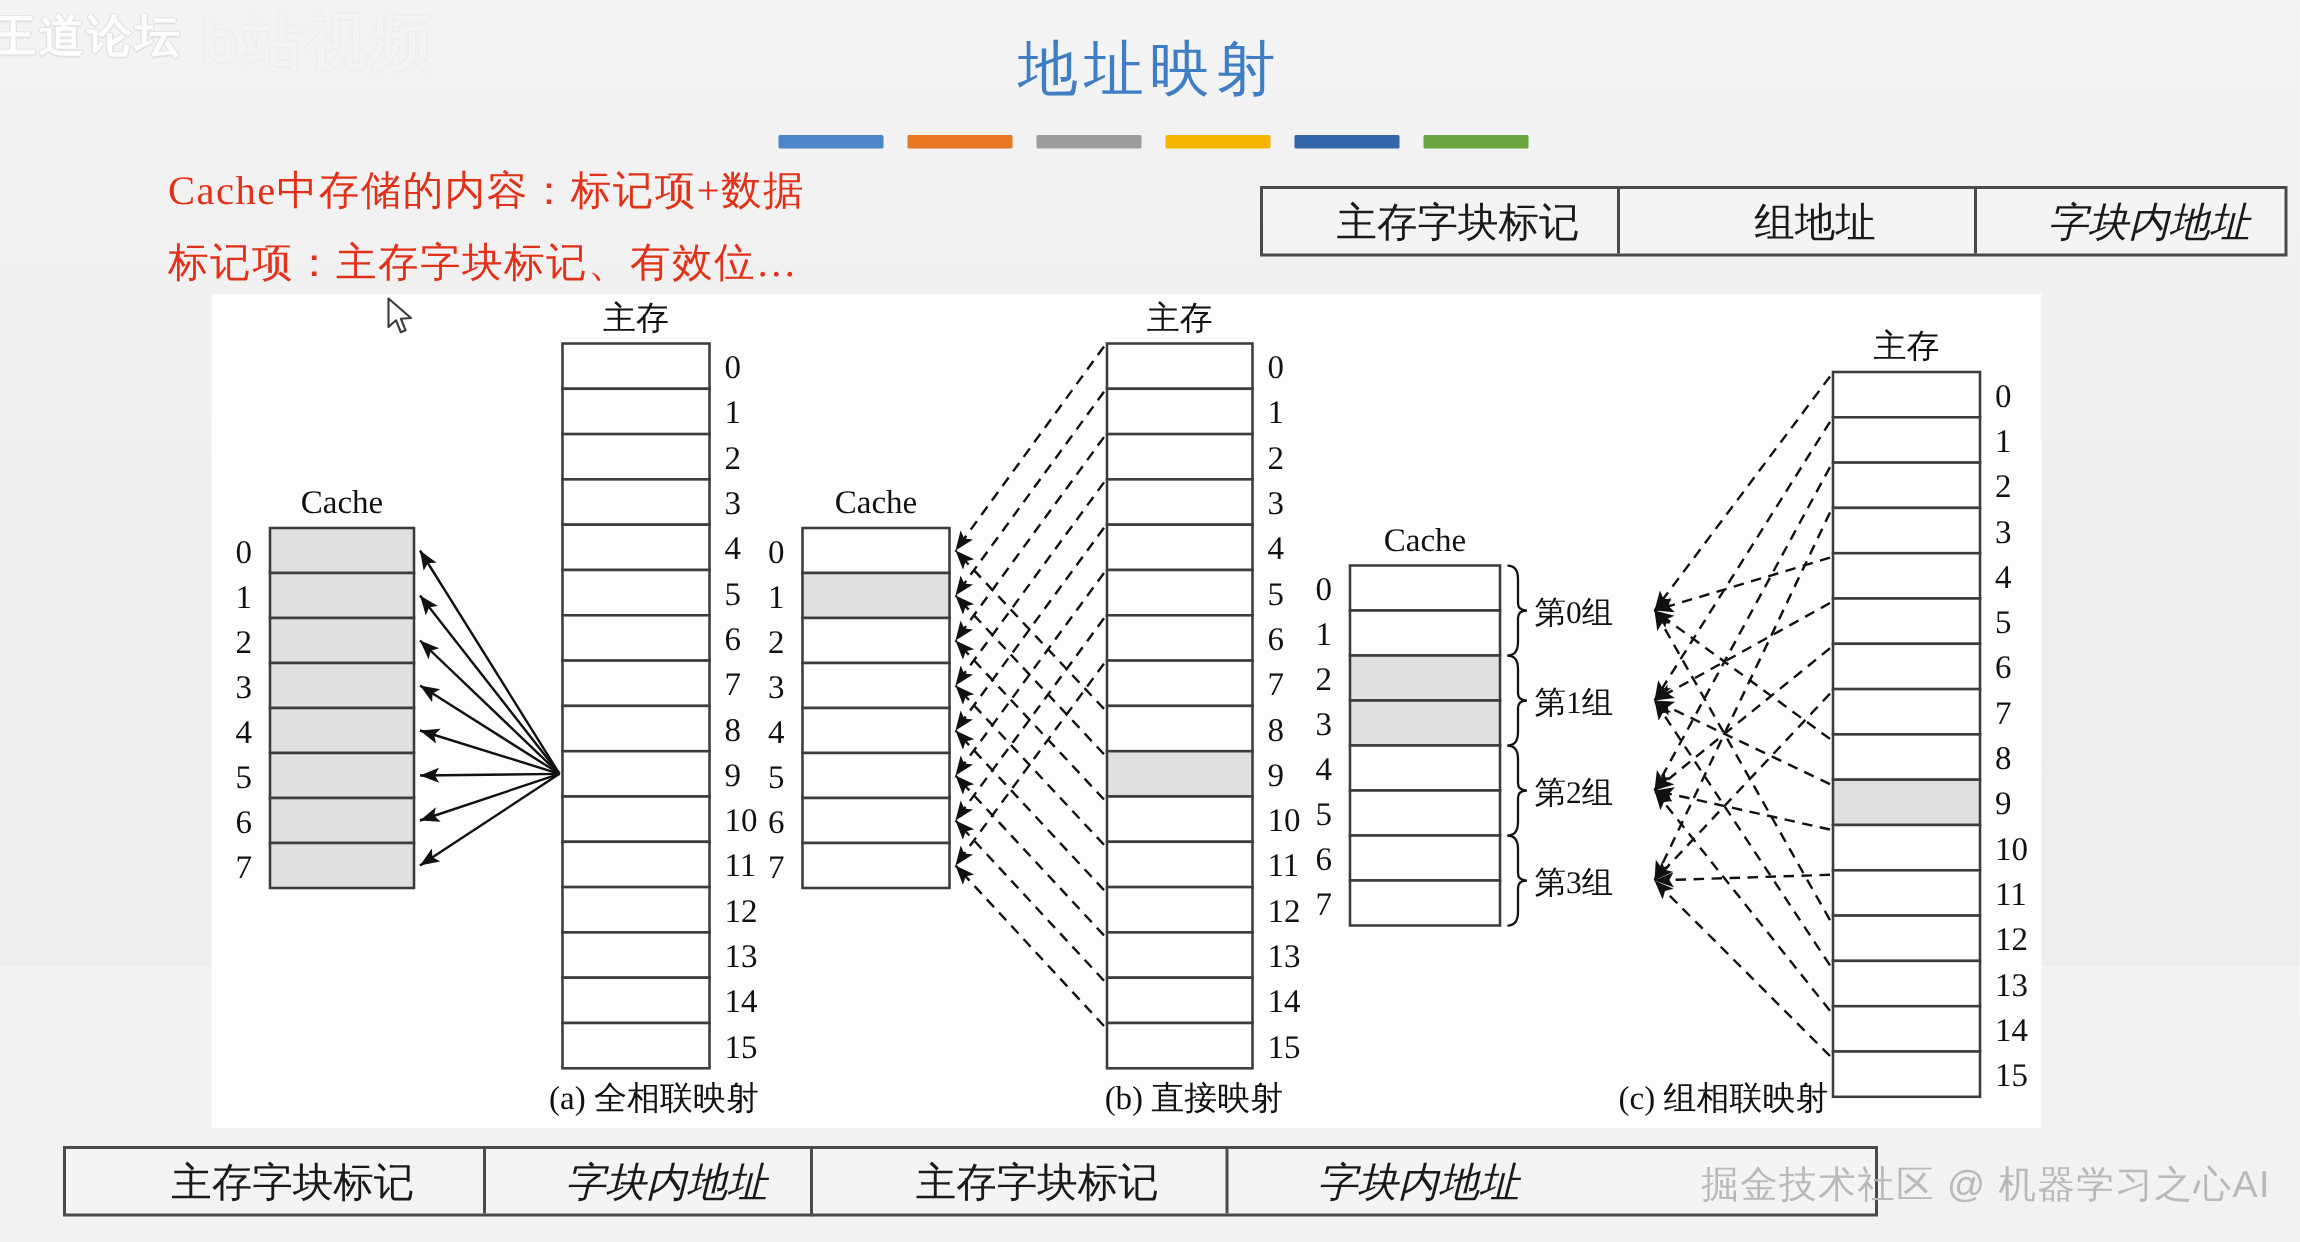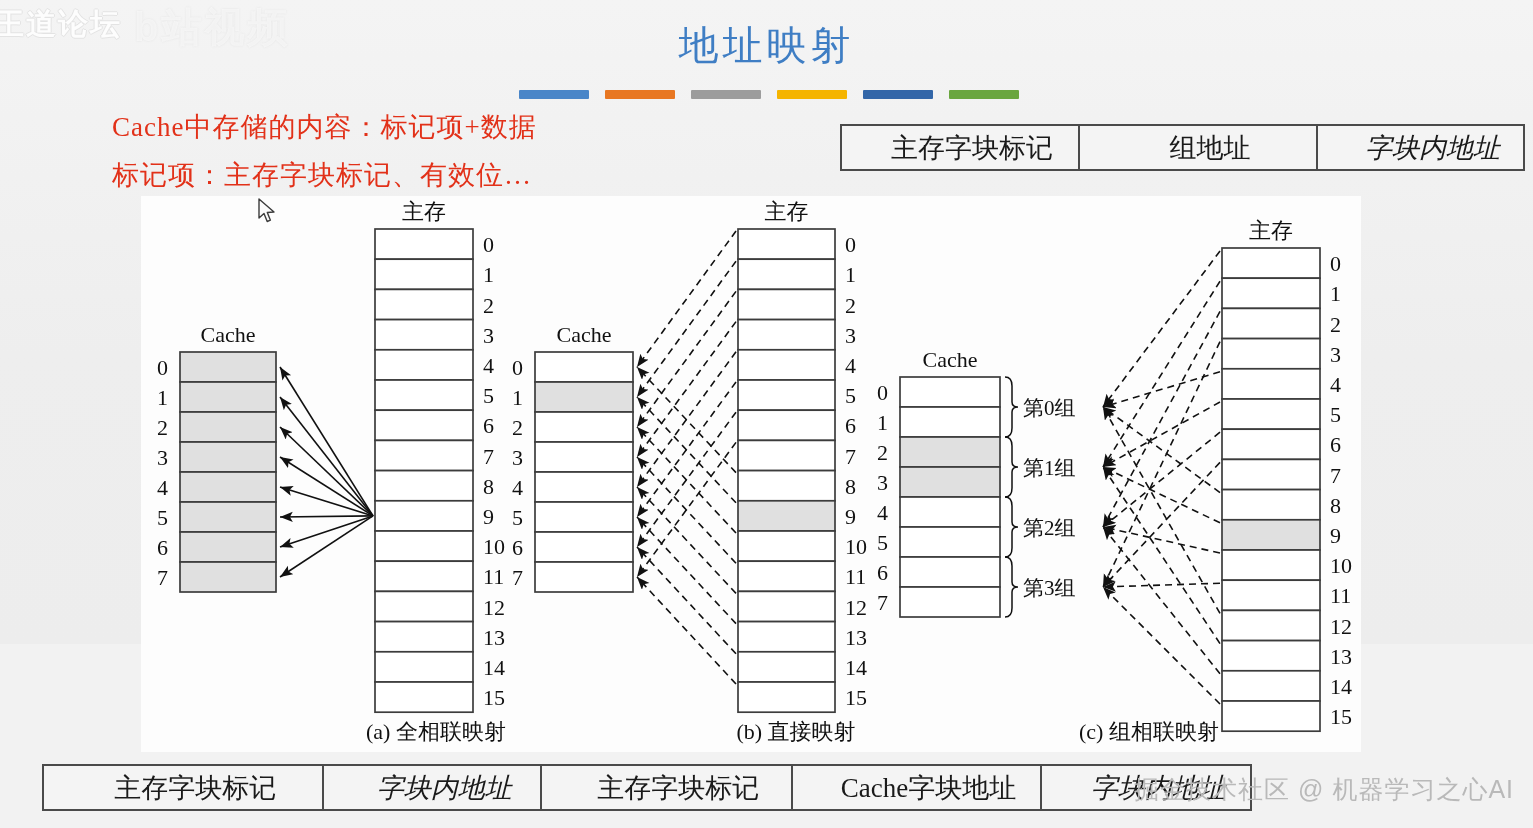--- a/index.html
+++ b/index.html
@@ -320,18 +320,17 @@
       <path d="M1,1 L1,20 L6,15.5 L9.2,23.5 L12.4,22.2 L9.3,14.5 L16,14 Z" fill="#fbfbfb" stroke="#3b3b3b" stroke-width="1.4" stroke-linejoin="round"></path>
     </svg>
   </div>
 
   <div class="fmt" id="fmt-bottom-a">
       <div class="cell" style="width: 285px;">主存字块标记</div>
       <div class="cell" style="width: 213px;">字块内地址</div>
     </div>
   <div class="fmt" id="fmt-bottom-b">
       <div class="cell" style="width: 253px;">主存字块标记</div>
-      <div class="cell" style="width: 252px;">Cache字块地址</div>
       <div class="cell" style="width: 205px;">字块内地址</div>
     </div>
 
   <div class="wm-bottom">掘金技术社区 @ 机器学习之心AI</div>
 </div>
 
 </body></html>

